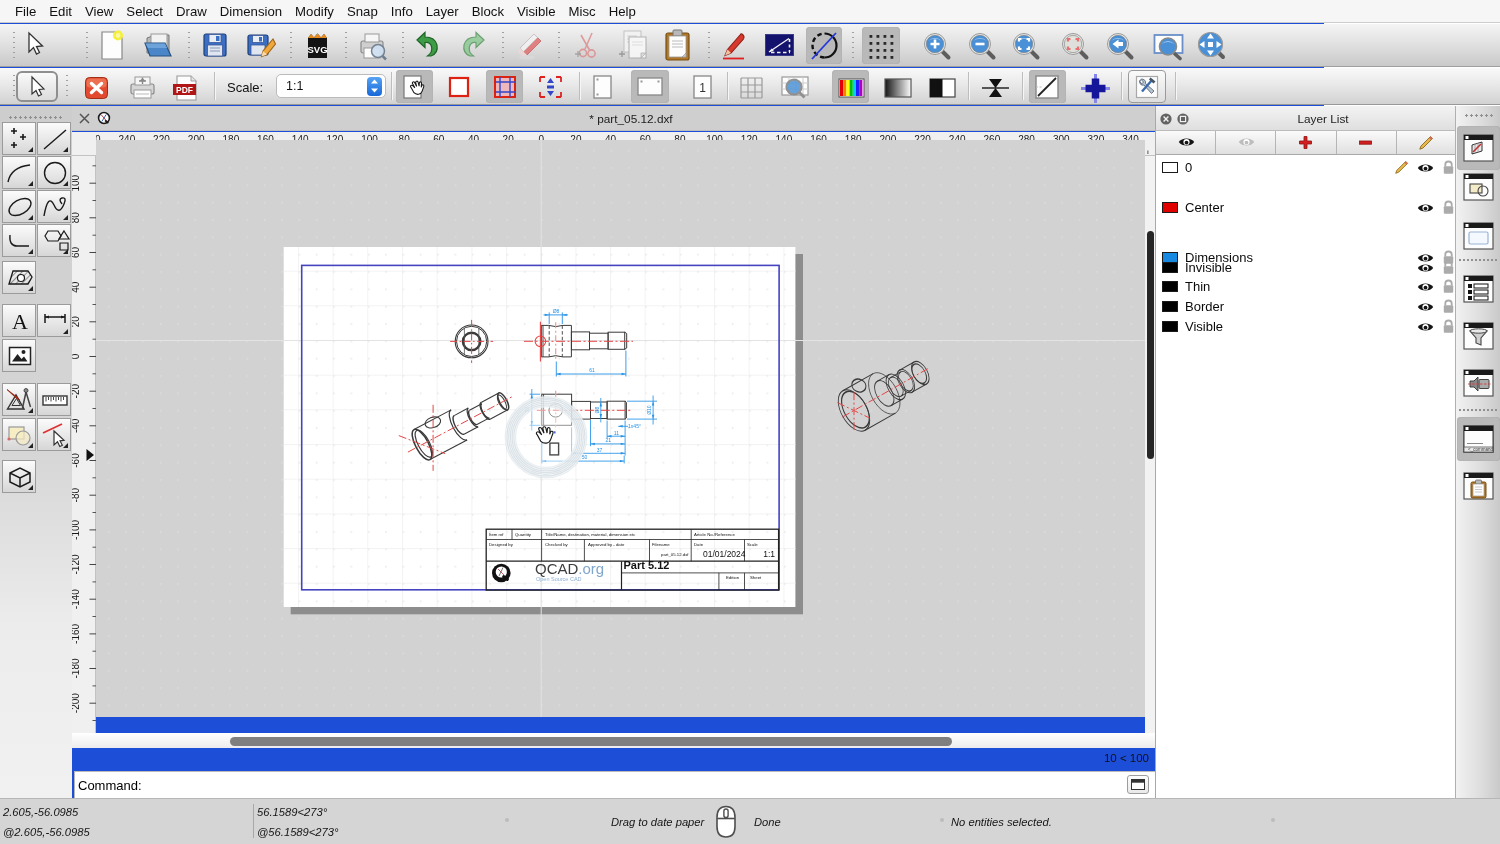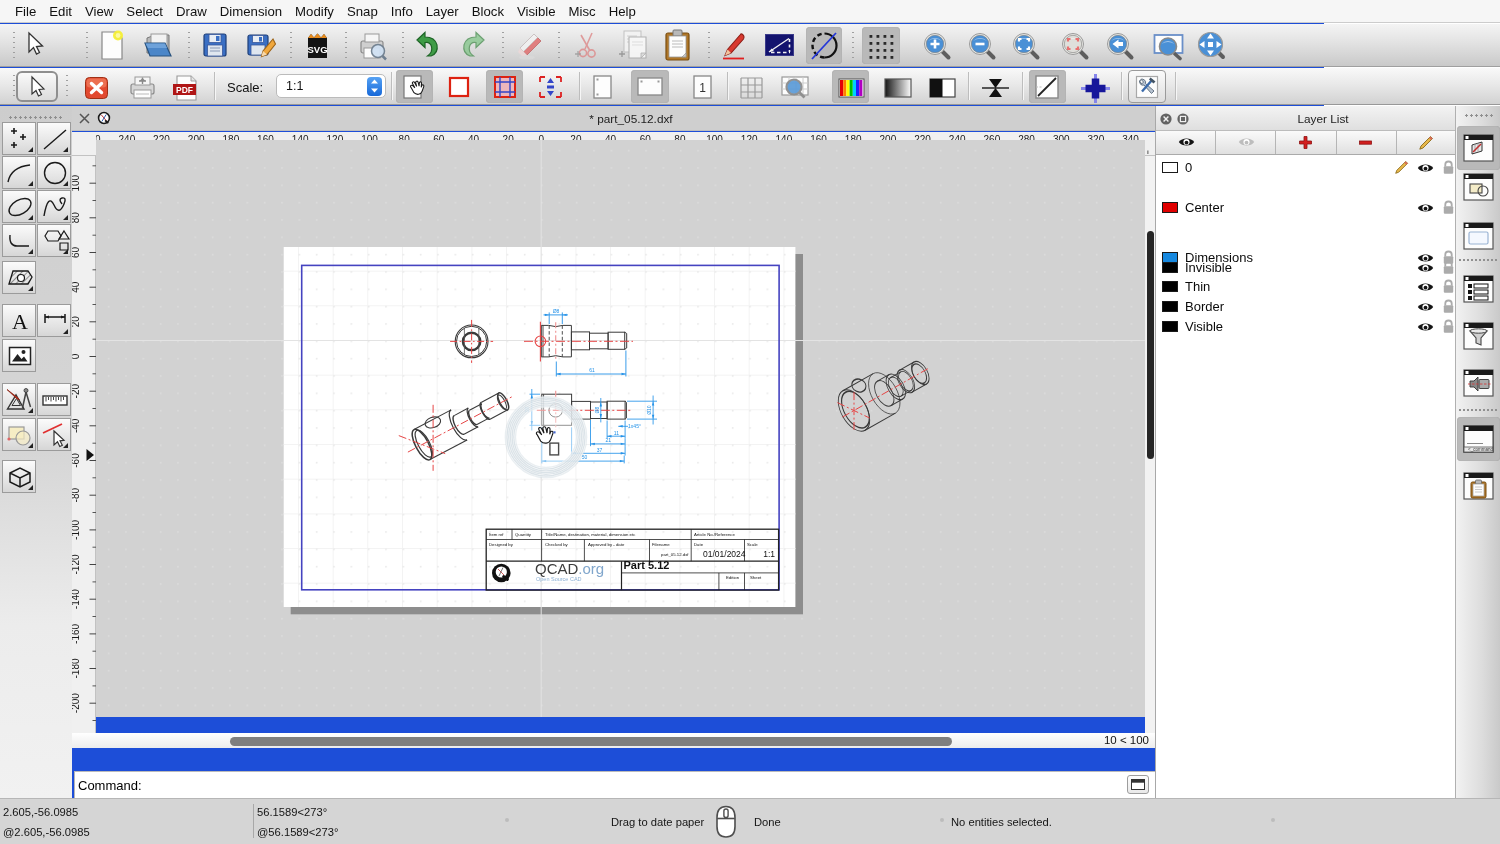--- a/index.html
+++ b/index.html
@@ -27,41 +27,41 @@
 
 #hruler { left:96px; top:132px; width:1059px; height:24px; background:#f0f0f0; border-bottom:1px solid #c2c2c2; overflow:hidden; }
 #rcorner { left:72px; top:132px; width:24px; height:24px; background:#f0f0f0; border-bottom:1px solid #c2c2c2; }
 #vruler { left:72px; top:156px; width:24px; height:577px; background:#f0f0f0; border-right:1px solid #c2c2c2; }
 
 #canvas { left:96px; top:140px; width:1049px; height:577px; background:#d2d2d2; overflow:hidden; }
 #vscroll { left:1145px; top:156px; width:10px; height:577px; background:#f2f2f2; }
 #vthumb { position:absolute; left:1.5px; top:75px; width:7px; height:228px; background:#262626; border-radius:4px; }
 #hscrollrow { left:72px; top:733px; width:1083px; height:15px; background:linear-gradient(180deg,#ffffff,#ececec); }
 #hthumb { position:absolute; left:158px; top:3.5px; width:722px; height:9px; background:#7f7f7f; border-radius:4.5px; }
-#pagelabel { position:absolute; right:6px; top:1px; font-size:11.5px; color:#111; }
+#pagelabel { position:absolute; right:6px; top:19px; font-size:11.5px; color:#111; }
 
 #cmdhist { left:74px; top:748px; width:1081px; height:23px; background:#ffffff; border-top:1px solid #909090; border-left:1px solid #b5b5b5; font-size:12.5px; color:#0606cc; }
 #cmdhist .lbl { font-style:italic; }
 #cmdinput { left:74px; top:771px; width:1081px; height:27px; background:#ffffff; border-top:1px solid #bbbbbb; border-left:1px solid #b5b5b5; font-size:13px; color:#000; }
 #cmdbtn { position:absolute; right:6px; top:3px; width:22px; height:19px; background:linear-gradient(#fdfdfd,#e9e9e9); border:1px solid #9d9d9d; border-radius:3px; }
 
 #layerpanel { left:1155px; top:106px; width:300px; height:692px; background:#ffffff; border-left:1px solid #a8a8a8; }
 #lphead { position:absolute; left:0; top:0; width:300px; height:25px; background:linear-gradient(#f3f3f3,#dfdfdf); border-bottom:1px solid #bcbcbc; }
 #lptitle { position:absolute; left:34px; right:0; top:6px; text-align:center; font-size:11.8px; color:#222; }
 #lptools { position:absolute; left:0; top:25px; width:300px; height:24px; border-bottom:1px solid #aaaaaa; display:flex; }
 .lpbtn { flex:1 1 0; border-right:1px solid #b5b5b5; background:linear-gradient(#fafafa,#e0e0e0); position:relative; }
 .lpbtn:last-child { border-right:none; }
 .lrow { position:absolute; left:0; width:300px; height:20px; font-size:13px; color:#0a0a0a; }
 .sw { position:absolute; left:6px; top:4px; width:16px; height:11px; border:1px solid #1a1a1a; }
 .lname { position:absolute; left:29px; top:2px; }
 
 #rightstrip { left:1455px; top:106px; width:45px; height:692px; background:linear-gradient(90deg,#f2f2f2,#dcdcdc 60%,#c9c9c9); border-left:1px solid #b0b0b0; }
 .rsbtn { position:absolute; left:6px; width:33px; height:30px; }
 
-#statusbar { left:0; top:798px; width:1500px; height:46px; background:#d5d5d5; border-top:1px solid #b6b6b6; font-size:11.2px; color:#151515; }
+#statusbar { left:0; top:798px; width:1500px; height:46px; background:#d5d5d5; border-top:1px solid #b6b6b6; font-size:11.2px; color:#151515;font-style:italic; }
 .st { position:absolute; }
 .dot { position:absolute; width:4px; height:4px; border-radius:2px; background:#bcbcbc; }
 </style>
 </head>
 <body>
 <div id="app">
   <div id="menubar" class="abs">
     <span>File</span>
       <span>Edit</span>
       <span>View</span>

